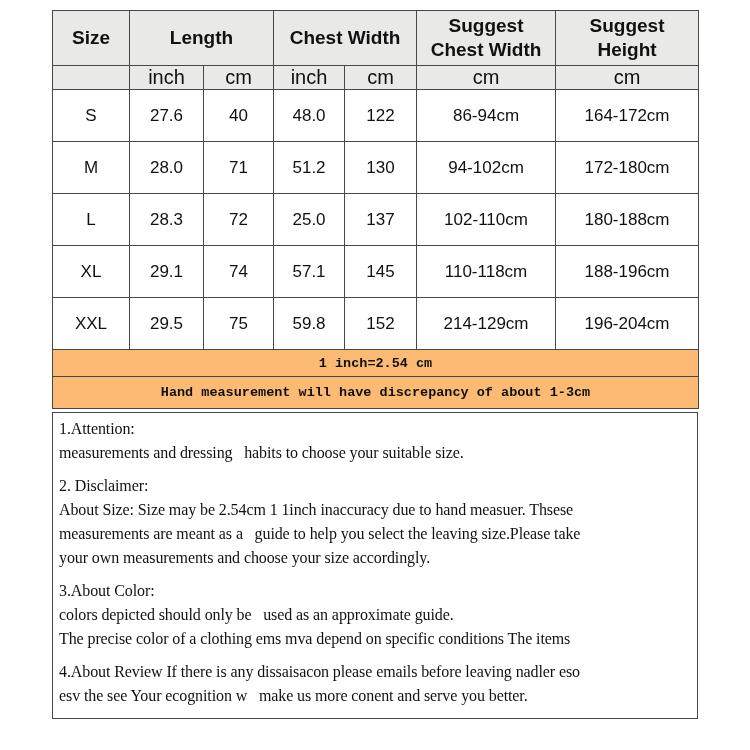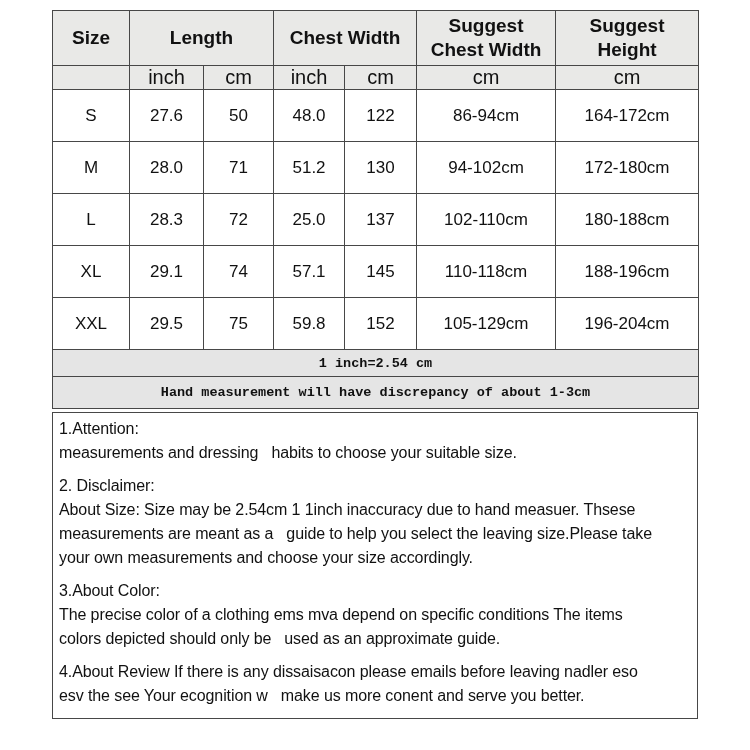--- a/index.html
+++ b/index.html
@@ -40,37 +40,37 @@
   }
   tr.data-row td {
     font-size: 17px;
     height: 52px;
     background: #ffffff;
   }
   tr.mono-row td {
     font-family: "Liberation Mono", "DejaVu Sans Mono", monospace;
     font-weight: bold;
     font-size: 13.5px;
-    background: #e5e5e5;
+    background: #fdba74;
   }
   tr.mono-row.conv td { height: 27px; }
   tr.mono-row.hand td { height: 32px; }
 
   .notes-box {
     width: 646px;
     margin-top: 3px;
     border: 1px solid #474747;
     padding: 4px 6px 6px 6px;
     font-size: 16px;
     line-height: 24px;
     letter-spacing: -0.1px;
     overflow: hidden;
     background: #ffffff;
   }
-  .note-section { margin: 0 0 9px 0; }
+  .note-section { margin: 0 0 9px 0; font-family: Liberation Serif, serif; }
   .note-section:last-child { margin-bottom: 4px; }
   .note-title, .note-line { white-space: pre; }
 </style>
 </head>
 <body>
 
 <div class="sheet">
 
   <table class="size-chart">
     <colgroup>
@@ -98,21 +98,21 @@
         <td>cm</td>
         <td>inch</td>
         <td>cm</td>
         <td>cm</td>
         <td>cm</td>
       </tr>
 
       <tr class="data-row">
         <td>S</td>
         <td>27.6</td>
-        <td>50</td>
+        <td>40</td>
         <td>48.0</td>
         <td>122</td>
         <td>86-94cm</td>
         <td>164-172cm</td>
       </tr>
       <tr class="data-row">
         <td>M</td>
         <td>28.0</td>
         <td>71</td>
         <td>51.2</td>
@@ -137,21 +137,21 @@
         <td>145</td>
         <td>110-118cm</td>
         <td>188-196cm</td>
       </tr>
       <tr class="data-row">
         <td>XXL</td>
         <td>29.5</td>
         <td>75</td>
         <td>59.8</td>
         <td>152</td>
-        <td>105-129cm</td>
+        <td>214-129cm</td>
         <td>196-204cm</td>
       </tr>
 
       <tr class="mono-row conv">
         <td colspan="7">1 inch=2.54 cm</td>
       </tr>
       <tr class="mono-row hand">
         <td colspan="7">Hand measurement will have discrepancy of about 1-3cm</td>
       </tr>
     </tbody>
@@ -163,22 +163,22 @@
       <div class="note-line">measurements and dressing   habits to choose your suitable size.</div>
     </div>
     <div class="note-section">
       <div class="note-title">2. Disclaimer:</div>
       <div class="note-line">About Size: Size may be 2.54cm 1 1inch inaccuracy due to hand measuer. Thsese</div>
       <div class="note-line">measurements are meant as a   guide to help you select the leaving size.Please take</div>
       <div class="note-line">your own measurements and choose your size accordingly.</div>
     </div>
     <div class="note-section">
       <div class="note-title">3.About Color:</div>
+      <div class="note-line">colors depicted should only be   used as an approximate guide.</div>
       <div class="note-line">The precise color of a clothing ems mva depend on specific conditions The items</div>
-      <div class="note-line">colors depicted should only be   used as an approximate guide.</div>
     </div>
     <div class="note-section">
       <div class="note-line">4.About Review If there is any dissaisacon please emails before leaving nadler eso</div>
       <div class="note-line">esv the see Your ecognition w   make us more conent and serve you better.</div>
     </div>
   </div>
 
 </div>
 
 </body></html>

